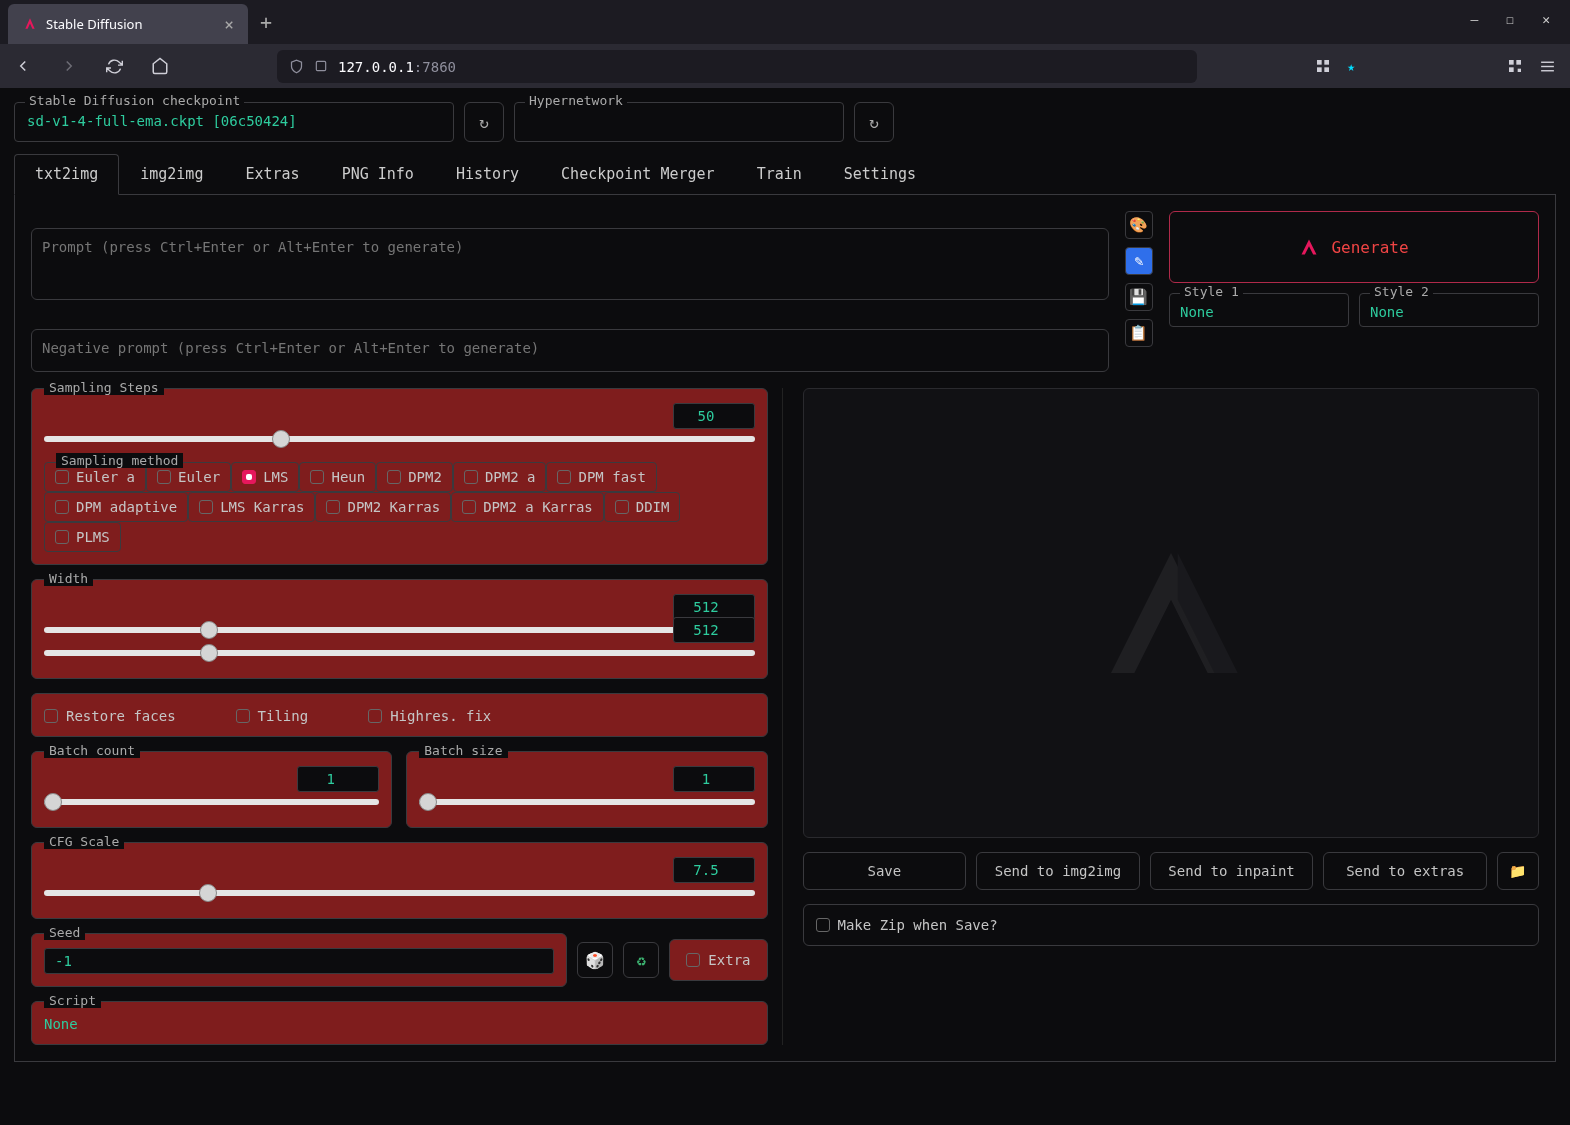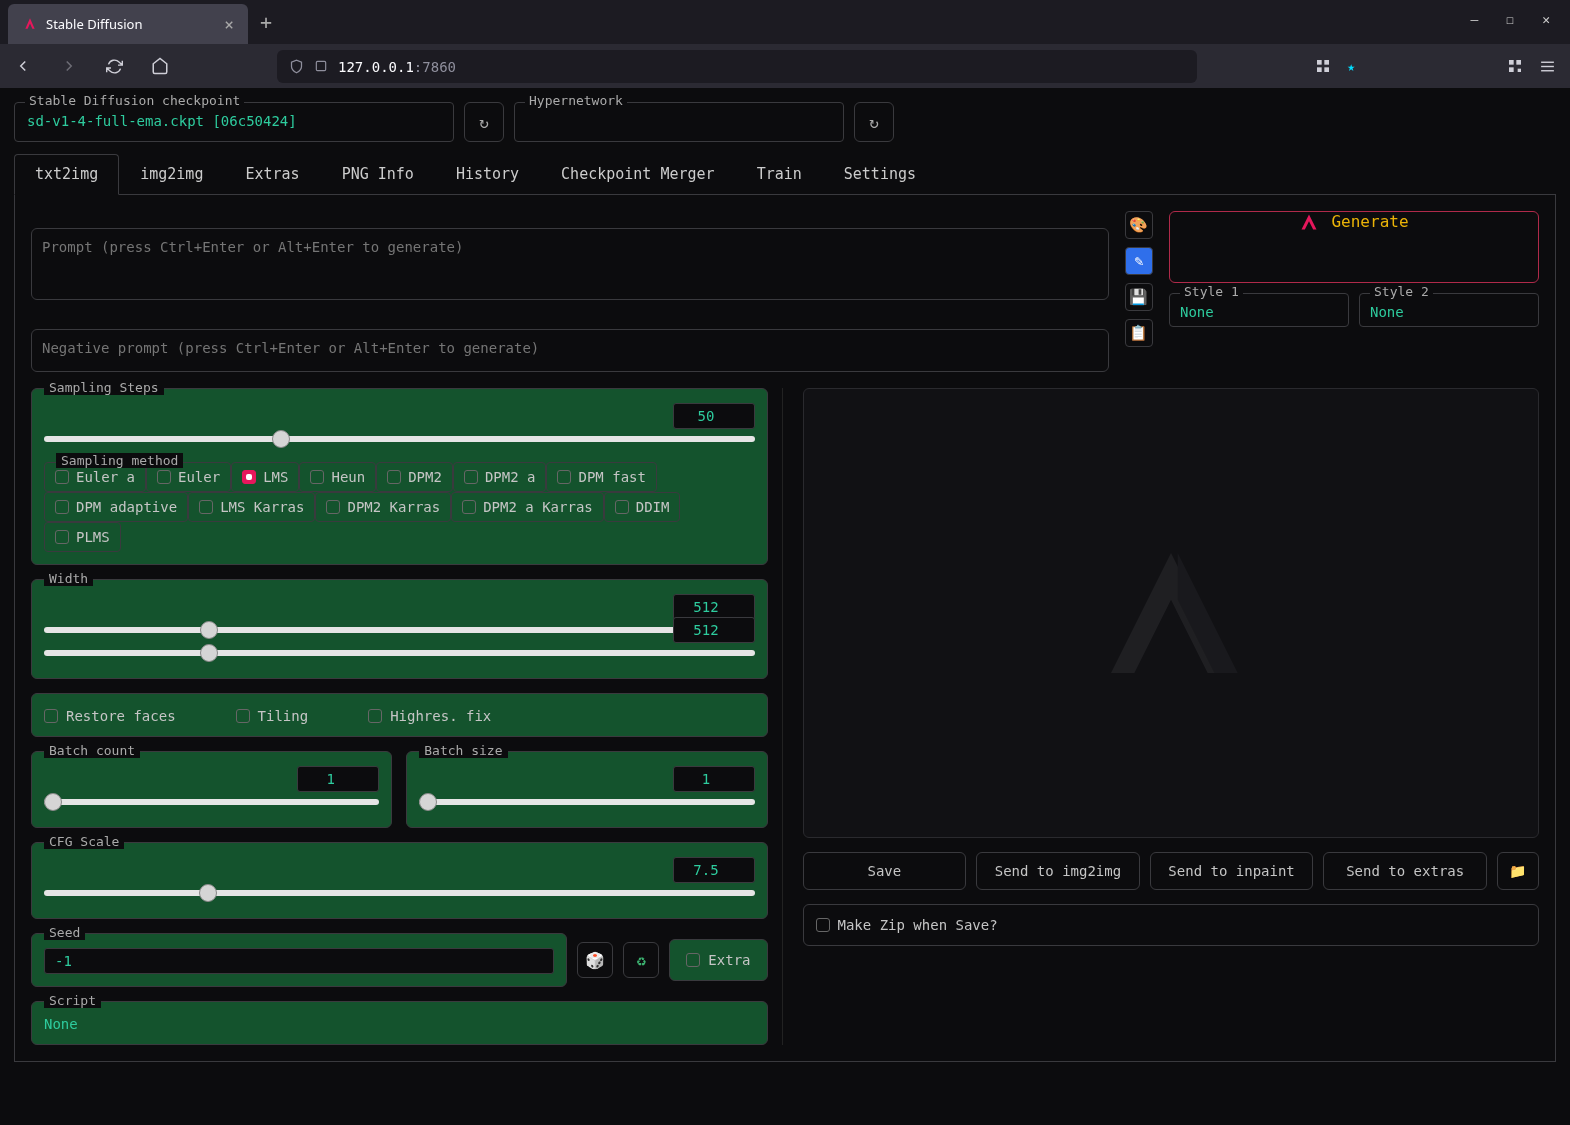--- a/index.html
+++ b/index.html
@@ -47,27 +47,27 @@
 
 .row1 { display: flex; gap: 16px; }
 .prompts { flex: 1; display: flex; flex-direction: column; gap: 12px; }
 .prompt-area { border: 1px solid #3a3a3e; border-radius: 6px; background: #0c0c0e; color: #888; padding: 10px; font-family: inherit; font-size: 14px; resize: none; width: 100%; margin-top: 17px; }
 .prompt-area.main { height: 72px; }
 .prompt-area.neg { height: 43px; }
 
 .side-icons { display: flex; flex-direction: column; gap: 8px; }
 .side-icon { width: 28px; height: 28px; border: 1px solid #3a3a3e; border-radius: 4px; display: flex; align-items: center; justify-content: center; cursor: pointer; font-size: 15px; }
 
-.generate-btn { border: 1px solid #b02a4a; border-radius: 6px; height: 72px; display: flex; align-items: flex-start; justify-content: center; gap: 12px; cursor: pointer; font-size: 16px; color: #eab308; }
+.generate-btn { border: 1px solid #b02a4a; border-radius: 6px; height: 72px; display: flex; align-items: center; justify-content: center; gap: 12px; cursor: pointer; font-size: 16px; color: #ef4444; }
 .styles-row { display: flex; gap: 10px; }
 .style-select { flex: 1; position: relative; border: 1px solid #3a3a3e; border-radius: 4px; padding: 10px 10px 6px; }
 .style-select .model-value { font-size: 14px; }
 
 
-.group { position: relative; border: 1px solid #3a3a3e; border-radius: 6px; padding: 14px 12px 12px; background: #14532d; }
+.group { position: relative; border: 1px solid #3a3a3e; border-radius: 6px; padding: 14px 12px 12px; background: #7f1d1d; }
 .group-label { position: absolute; top: -9px; left: 12px; background: #0c0c0e; padding: 0 5px; color: #aaa; font-size: 13px; }
 
 .slider-row { display: flex; align-items: center; gap: 12px; }
 .slider-label { color: #aaa; font-size: 13px; margin-bottom: 4px; }
 .num-input { width: 82px; border: 1px solid #3a3a3e; background: #0c0c0e; color: #2ecc9e; text-align: center; padding: 4px; font-family: inherit; border-radius: 3px; font-size: 14px; }
 .num-input.wide { width: 440px; text-align: left; padding-left: 10px; }
 
 input[type=range] { width: 100%; -webkit-appearance: none; background: transparent; height: 20px; }
 input[type=range]::-webkit-slider-runnable-track { height: 6px; background: #e5e5e5; border-radius: 3px; }
 input[type=range]::-webkit-slider-thumb { -webkit-appearance: none; width: 18px; height: 18px; background: #d5d5d5; border: 1px solid #888; border-radius: 50%; margin-top: -6px; cursor: pointer; }

